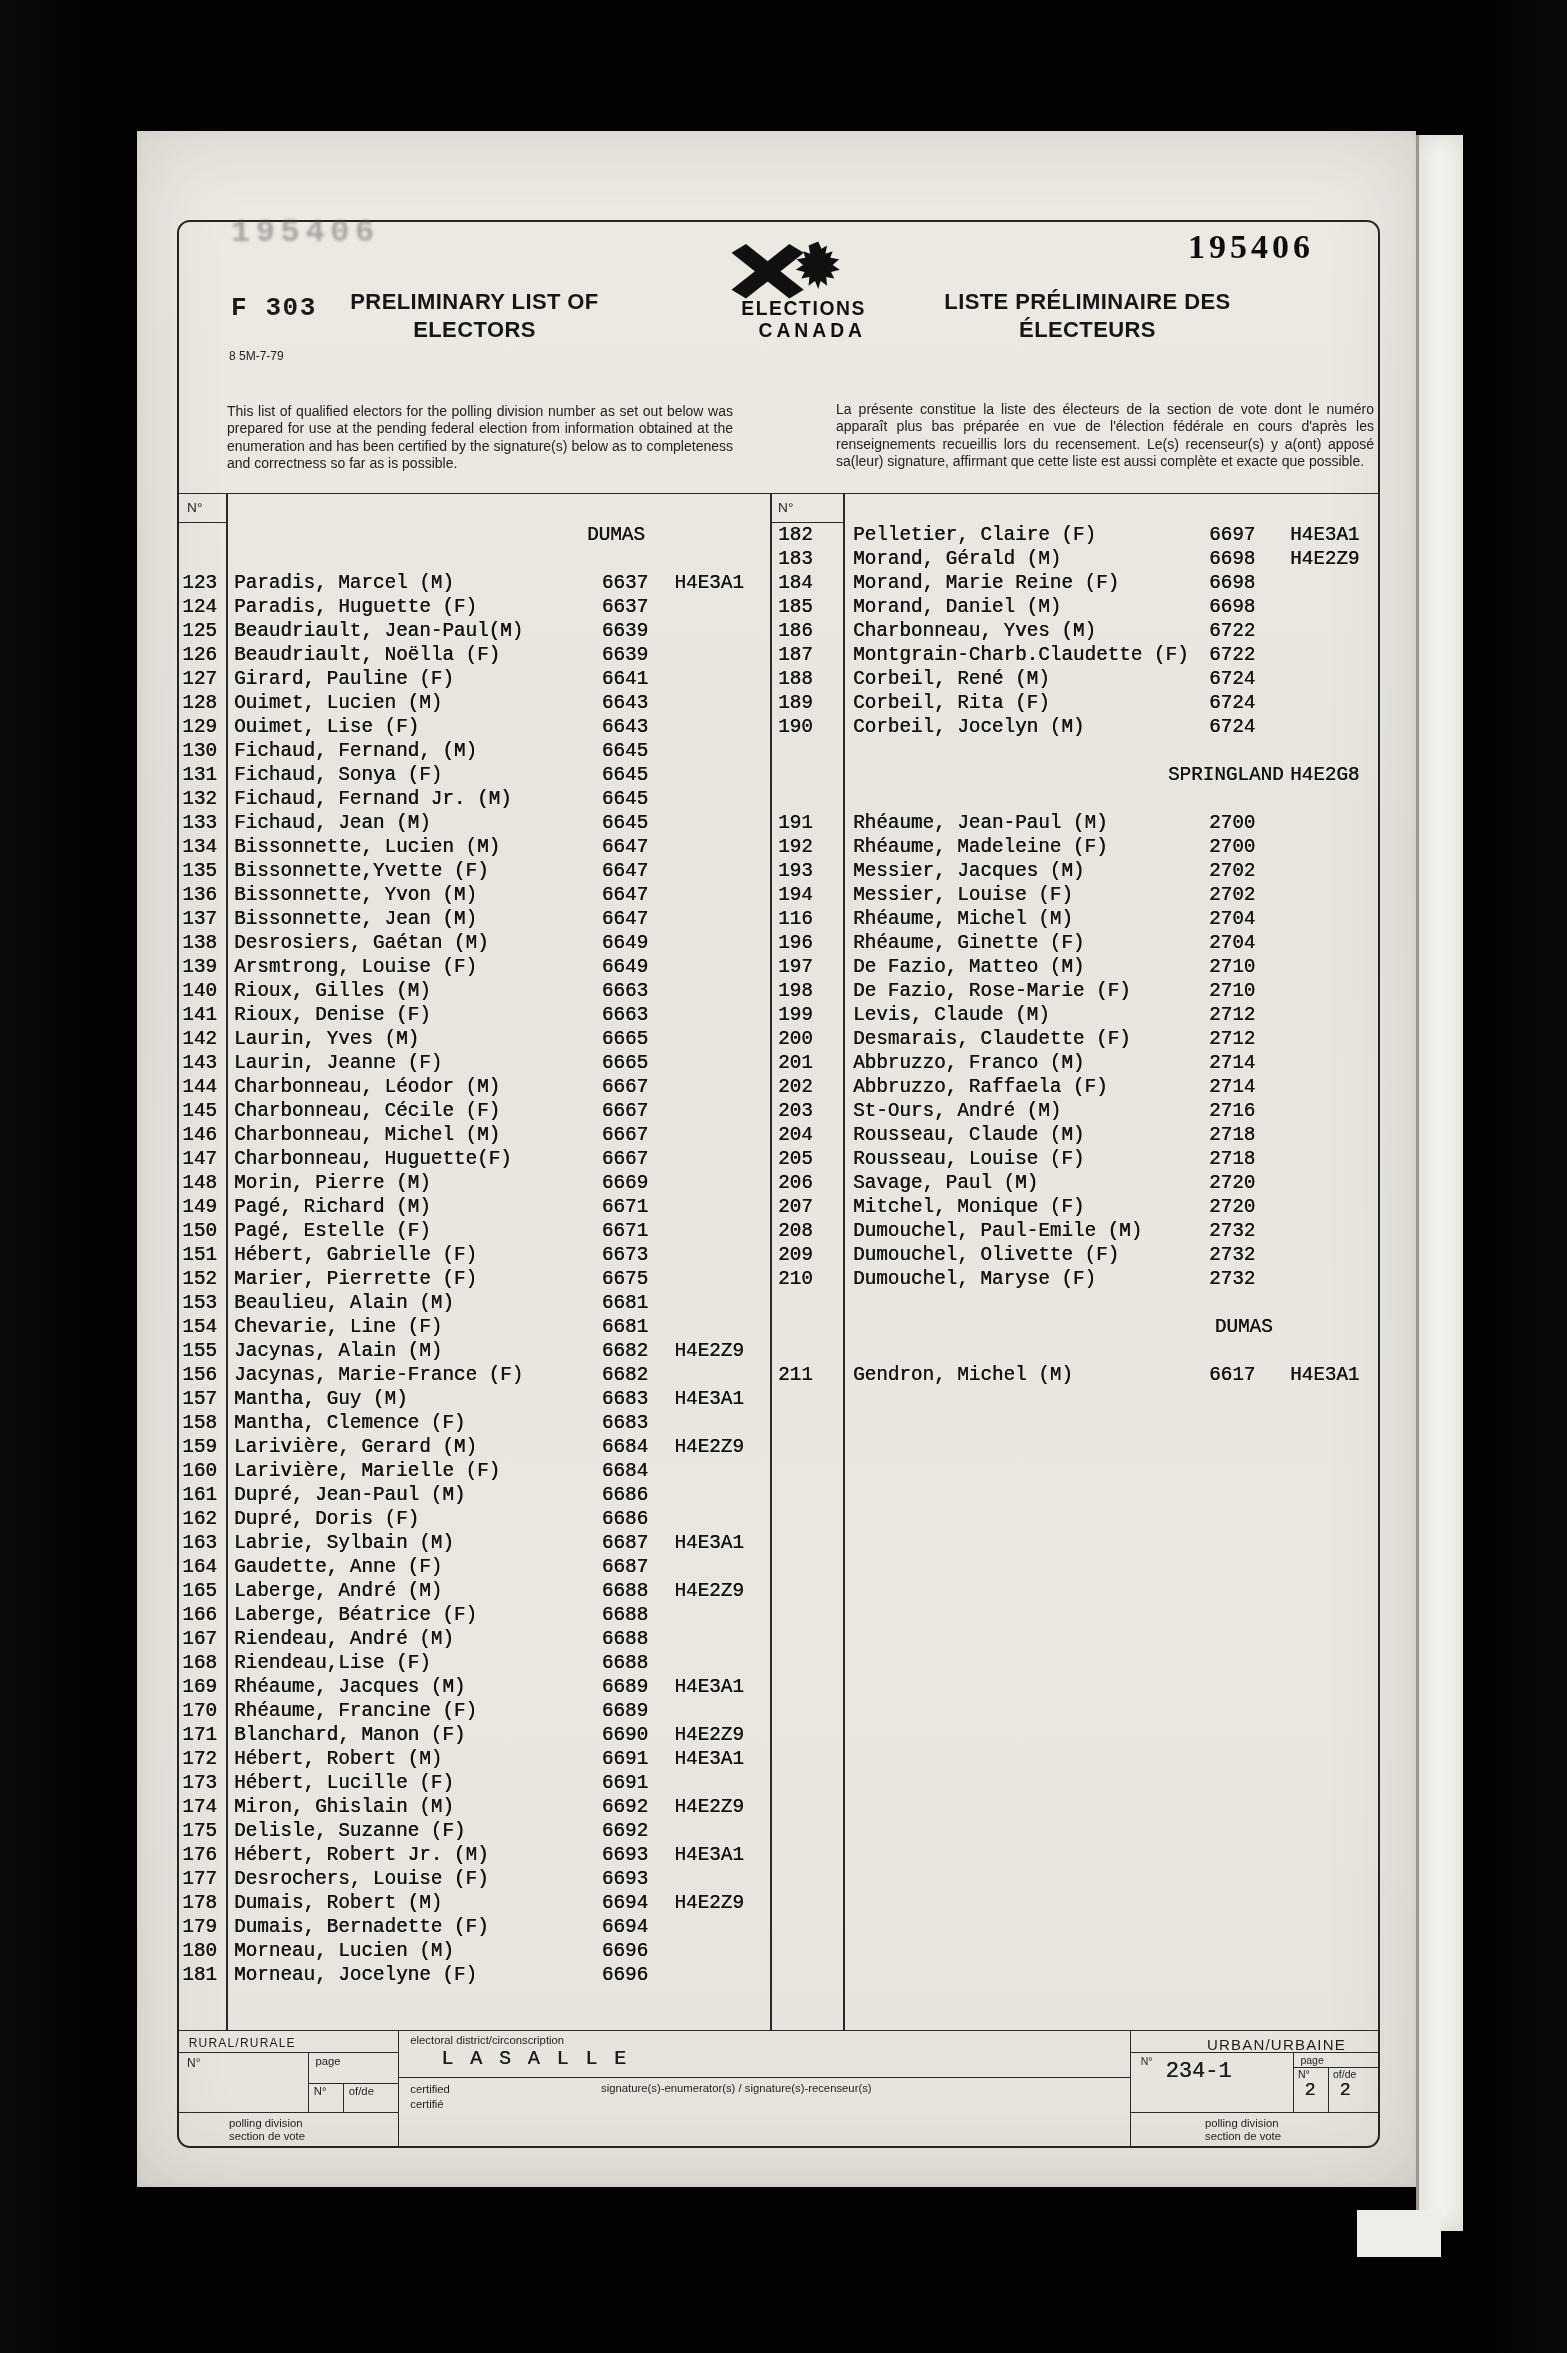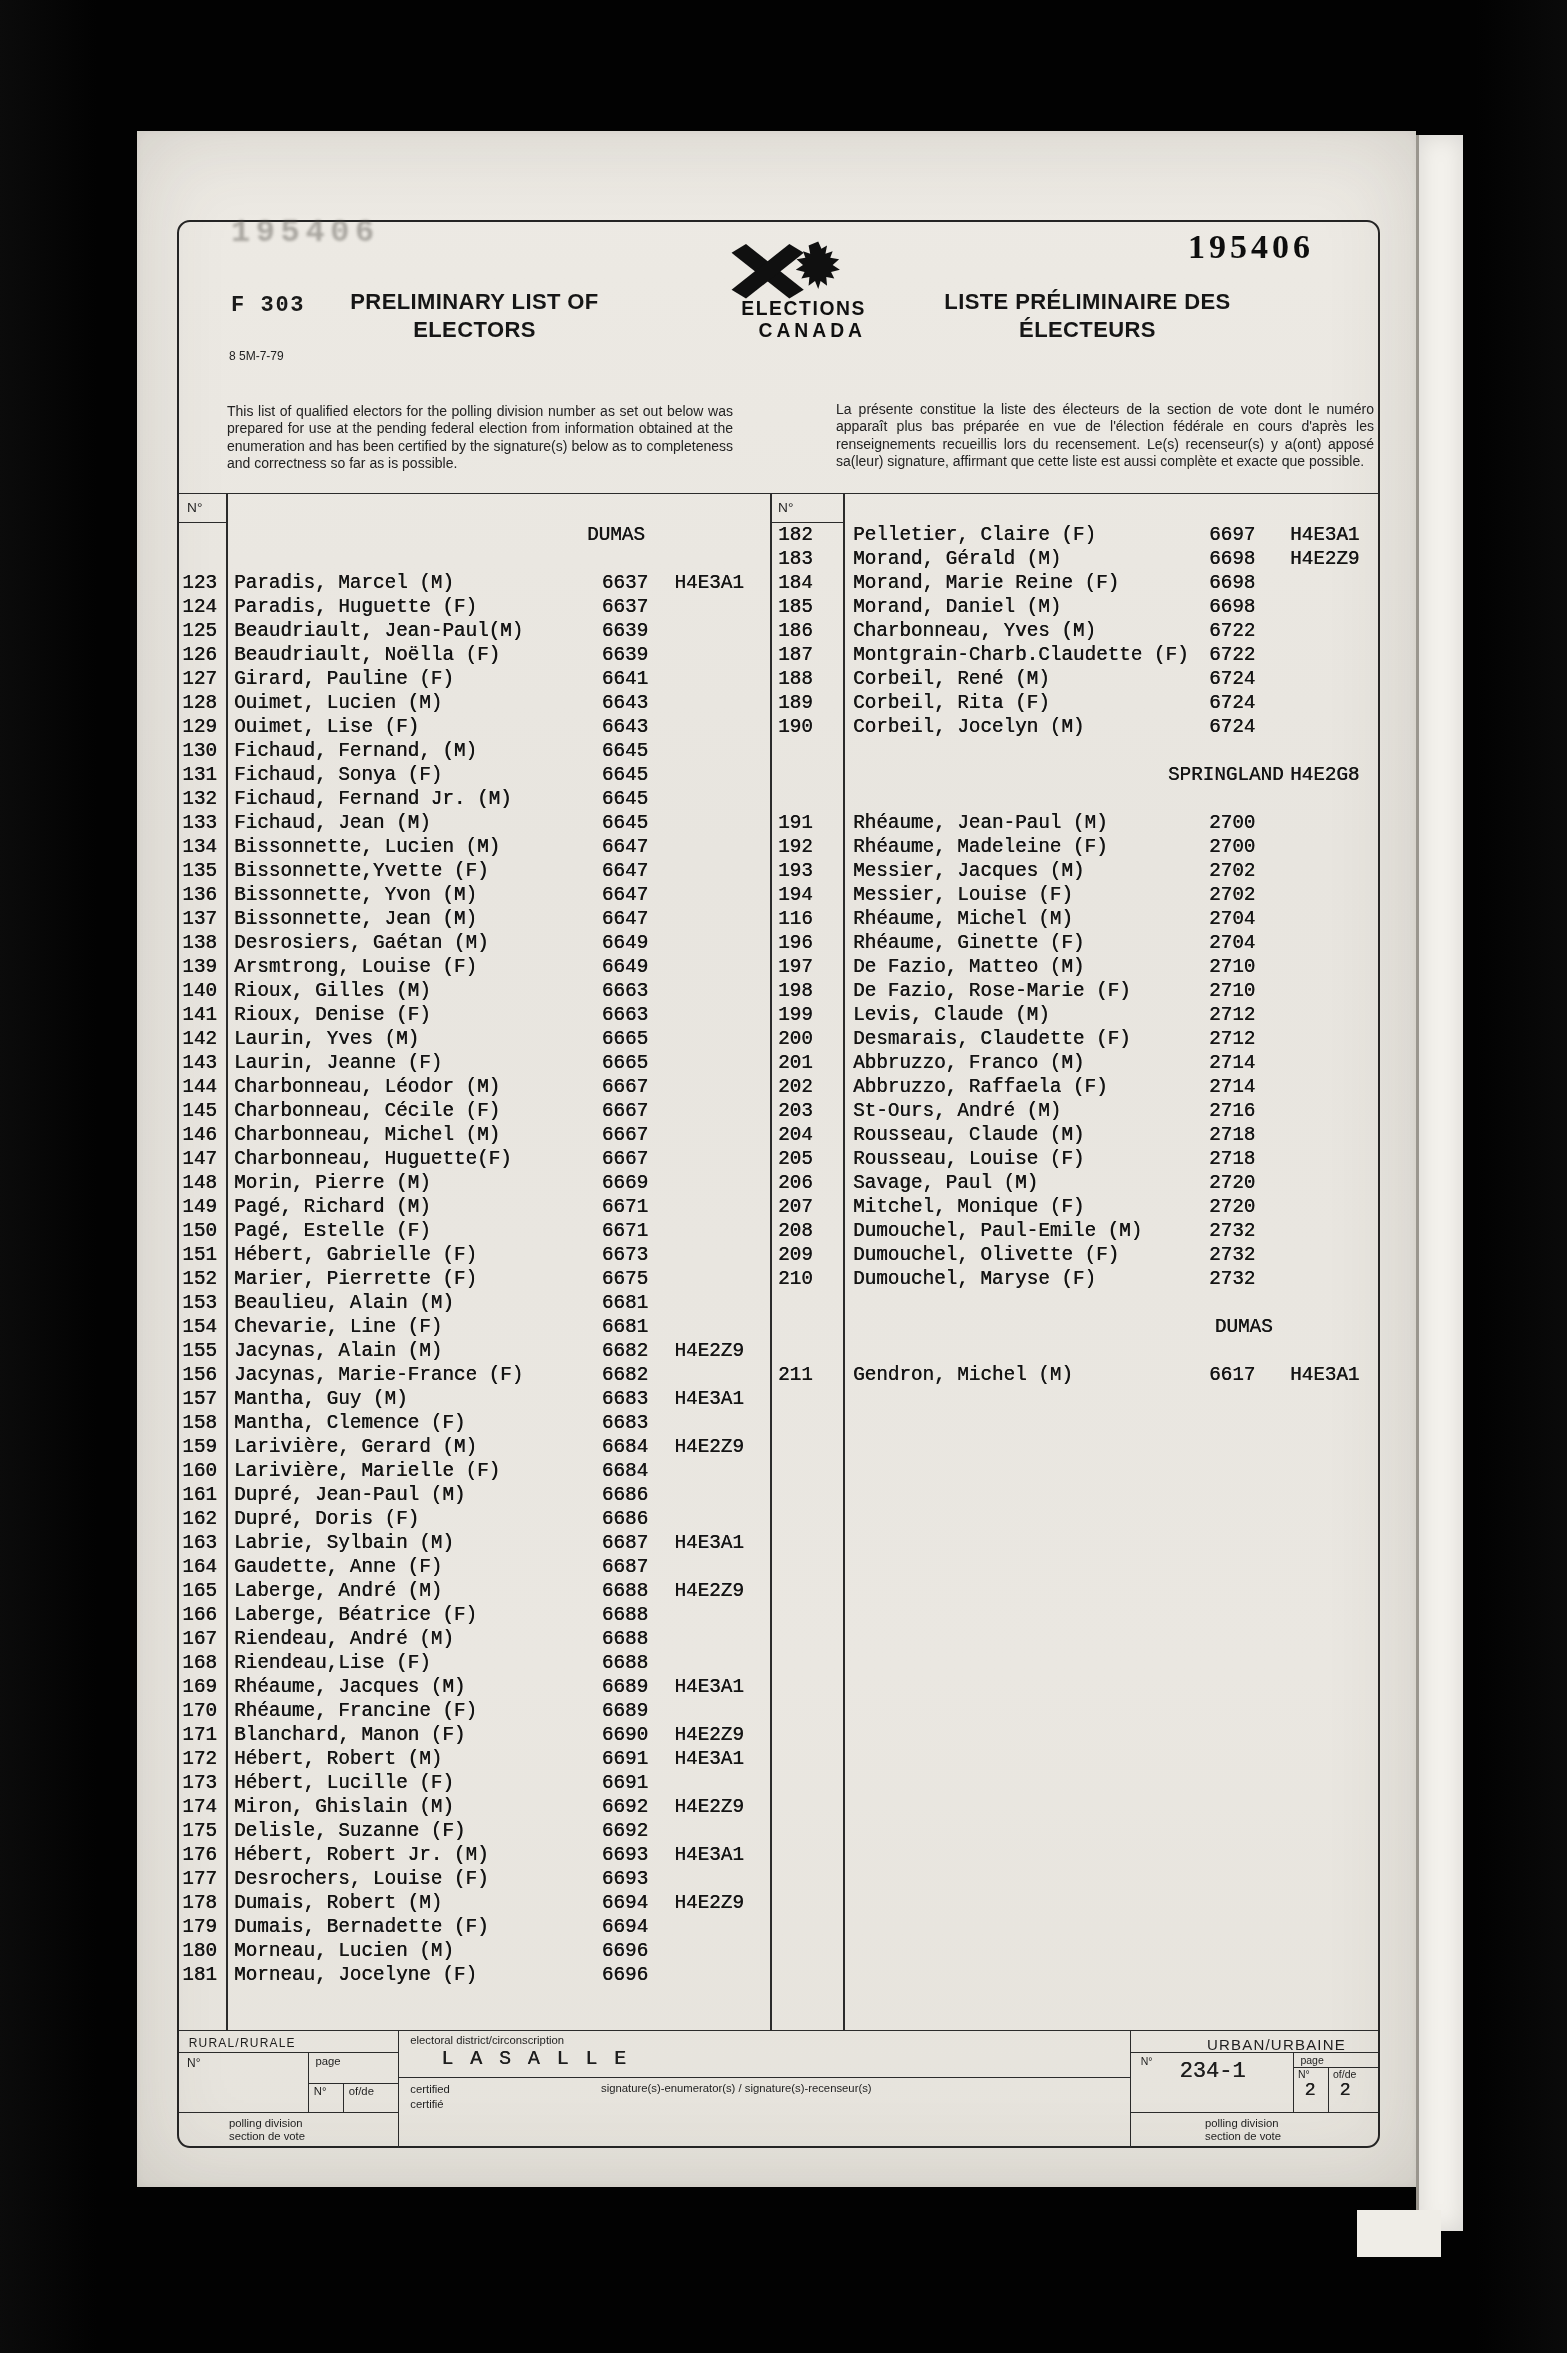--- a/index.html
+++ b/index.html
@@ -48,21 +48,21 @@
     opacity: .45; filter: blur(1.6px);
   }
   .stamp {
     position: absolute; left: 1009px; top: 6.4px;
     font-family: "Liberation Serif", serif; font-weight: bold;
     font-size: 34px; letter-spacing: 4px; color: #0e0e0e;
   }
   .form-no {
     position: absolute; left: 52px; top: 71px;
     font-family: "Liberation Mono", monospace; font-weight: bold;
-    font-size: 22px; letter-spacing: 1.6px;
+    font-size: 26px; letter-spacing: 1.6px;
   }
   .form-code { position: absolute; left: 50px; top: 127px; font-size: 12px; color: #222; }
   .title-en, .title-fr {
     position: absolute; top: 66px; width: 379px; text-align: center;
     font-weight: bold; font-size: 22px; line-height: 28px; letter-spacing: 0.4px; color: #161616;
   }
   .title-en { left: 106px; }
   .title-fr { left: 719px; }
 
   .logo { position: absolute; left: 516px; top: 17.7px; width: 171px; text-align: right; }
@@ -138,21 +138,21 @@
   .fm-value { font-size: 20px; letter-spacing: 2.4px; padding-left: 31px; margin-top: 0.8px; text-shadow: 0.4px 0 0 currentColor; }
   .fm-bottom { flex: 1; display: flex; }
   .fm-cert { width: 176px; font-size: 11.3px; line-height: 14.5px; padding: 4px 0 0 11.3px; }
   .fm-sig { flex: 1; font-size: 11.3px; padding: 4px 0 0 26px; }
 
   .f-right { width: 247px; display: flex; flex-direction: column; }
   .fr-title { height: 22px; font-size: 15px; letter-spacing: 1.2px; padding: 4.8px 0 0 76px; border-bottom: 1.6px solid #2b2b2b; }
   .fr-mid { flex: 1; display: flex; border-bottom: 1.6px solid #2b2b2b; }
   .fr-no { flex: 1; padding: 2.4px 0 0 9.7px; display: flex; align-items: flex-start; }
   .tiny { font-size: 10.5px; }
-  .fr-no-val { font-size: 22px; margin-left: 27px; margin-top: 3.2px; text-shadow: 0.4px 0 0 currentColor; }
+  .fr-no-val { font-size: 22px; margin-left: 13px; margin-top: 3.2px; text-shadow: 0.4px 0 0 currentColor; }
   .fr-pagebox { width: 85px; border-left: 1.6px solid #2b2b2b; display: flex; flex-direction: column; }
   .fr-page { height: 14.5px; font-size: 10.5px; padding: 0.8px 0 0 6.4px; border-bottom: 1.6px solid #2b2b2b; }
   .fr-ofde-row { flex: 1; display: flex; }
   .fr-cell  { width: 35px; border-right: 1.6px solid #2b2b2b; font-size: 9.7px; padding: 0.8px 0 0 4px; }
   .fr-cell2 { flex: 1; font-size: 9.7px; padding: 0.8px 0 0 4px; }
   .fr-val { display: block; font-size: 18.5px; padding-left: 6.4px; text-shadow: 0.4px 0 0 currentColor; }
   .fr-bottom { height: 35px; font-size: 11.3px; line-height: 13px; padding: 4px 0 0 74px; }
 </style>
 </head>
 <body>

